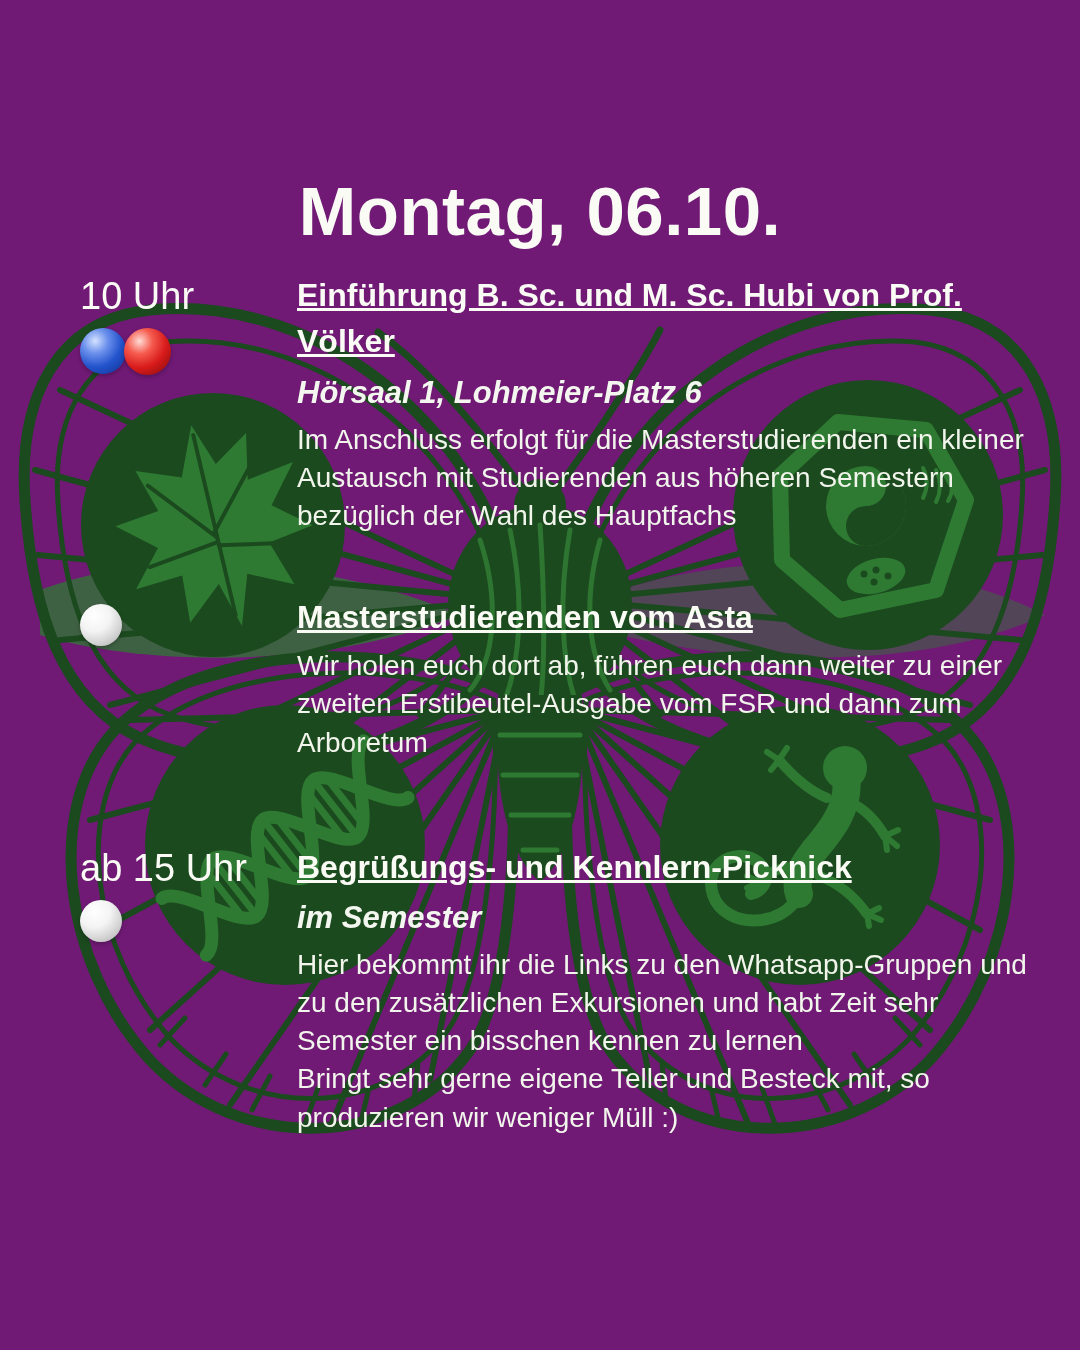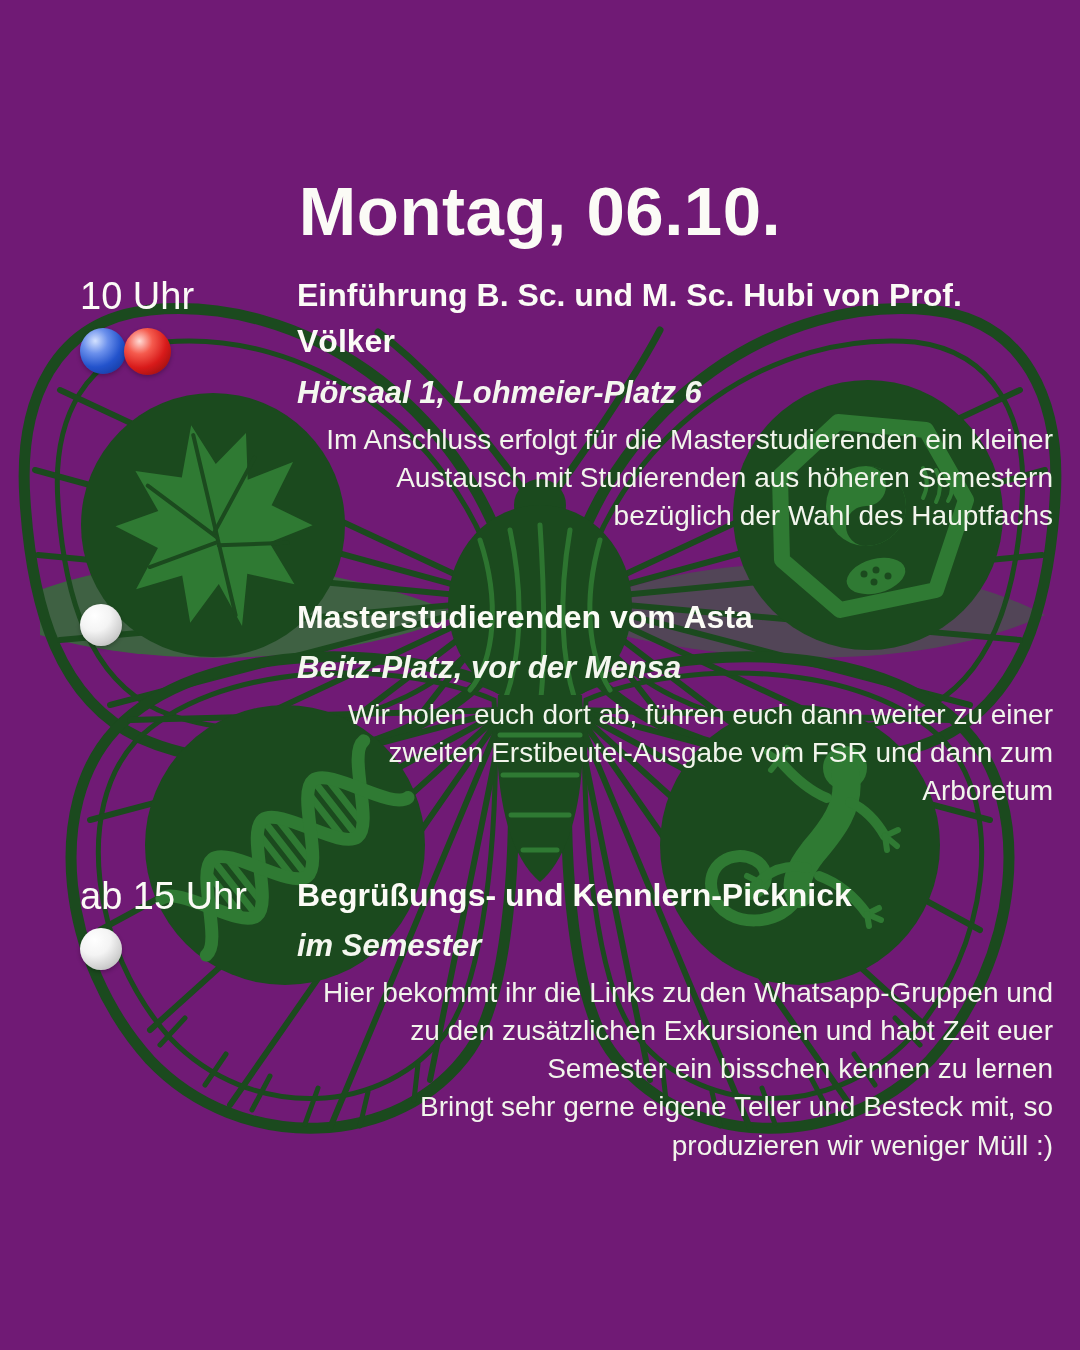--- a/index.html
+++ b/index.html
@@ -13,36 +13,36 @@
   }
   .bg-art{position:absolute;inset:0;z-index:0;}
   .page-title{
     position:absolute;top:126px;left:0;width:100%;
     text-align:center;font-size:69px;font-weight:800;letter-spacing:.5px;
     z-index:2;
   }
   .event{position:absolute;left:80px;width:960px;z-index:2;}
   #event-1{top:272px;}
   #event-2{top:594px;}
-  #event-3{top:872px;}
+  #event-3{top:844px;}
   .time-col{position:absolute;left:0;top:2px;width:205px;}
   .time{font-size:38px;line-height:1.2;}
   .markers{margin-top:8px;display:flex;align-items:center;}
   .ball{display:inline-block;border-radius:50%;box-shadow:0 2px 4px rgba(0,0,0,.25);}
   .ball.blue{width:46px;height:46px;
     background:radial-gradient(circle at 33% 28%, #d4e2ff 0%, #6b90ec 28%, #2353cc 58%, #0e2f8d 100%);}
   .ball.red{width:47px;height:47px;margin-left:-2px;
     background:radial-gradient(circle at 33% 28%, #ffdcd6 0%, #f55b4e 28%, #d81a1a 58%, #7d0a0a 100%);}
   .ball.white{width:42px;height:42px;
     background:radial-gradient(circle at 35% 28%, #ffffff 0%, #f4f4f4 38%, #d2d2d2 68%, #a6a6a6 100%);}
   .content{margin-left:217px;width:756px;}
-  .event-title{font-size:32px;font-weight:700;line-height:1.45;}
+  .event-title{font-size:32px;font-weight:700;line-height:1.45;text-decoration:underline;}
   .event-location{font-size:31px;font-style:italic;line-height:1.35;margin-top:7px;color:#f4f7ef;font-weight:bold;}
   .event-desc{font-size:28px;line-height:1.36;margin-top:7px;color:#f2f5ec;}
-  .event-desc p{margin:0;text-align:right;}
+  .event-desc p{margin:0;}
 </style>
 </head>
 <body>
 
 <div class="poster">
 
   <svg class="bg-art" viewBox="0 0 1080 1350" width="1080" height="1350" aria-hidden="true">
     <g fill="none" stroke="#1b4a1e" stroke-linecap="round">
 
       <path d="M 40 590 C 160 545 330 560 460 615 C 330 668 150 668 40 635 Z" fill="#2f7a33" stroke="none" opacity="0.75"></path>
@@ -234,37 +234,36 @@
   </section>
 
   <section class="event" id="event-2">
     <div class="time-col">
       <div class="markers">
         <span class="ball white"></span>
       </div>
     </div>
     <div class="content">
       <div class="event-title">Masterstudierenden vom Asta</div>
-      <div class="event-location">Beitz-Platz, vor der Mensa</div>
       <div class="event-desc">
         <p>Wir holen euch dort ab, führen euch dann weiter zu einer zweiten Erstibeutel-Ausgabe vom FSR und dann zum Arboretum</p>
       </div>
     </div>
   </section>
 
   <section class="event" id="event-3">
     <div class="time-col">
       <div class="time">ab 15 Uhr</div>
       <div class="markers">
         <span class="ball white"></span>
       </div>
     </div>
     <div class="content">
       <div class="event-title">Begrüßungs- und Kennlern-Picknick</div>
       <div class="event-location">im Semester</div>
       <div class="event-desc">
-        <p>Hier bekommt ihr die Links zu den Whatsapp-Gruppen und zu den zusätzlichen Exkursionen und habt Zeit euer Semester ein bisschen kennen zu lernen</p>
+        <p>Hier bekommt ihr die Links zu den Whatsapp-Gruppen und zu den zusätzlichen Exkursionen und habt Zeit sehr Semester ein bisschen kennen zu lernen</p>
         <p>Bringt sehr gerne eigene Teller und Besteck mit, so produzieren wir weniger Müll :)</p>
       </div>
     </div>
   </section>
 
 </div>
 
 </body></html>

